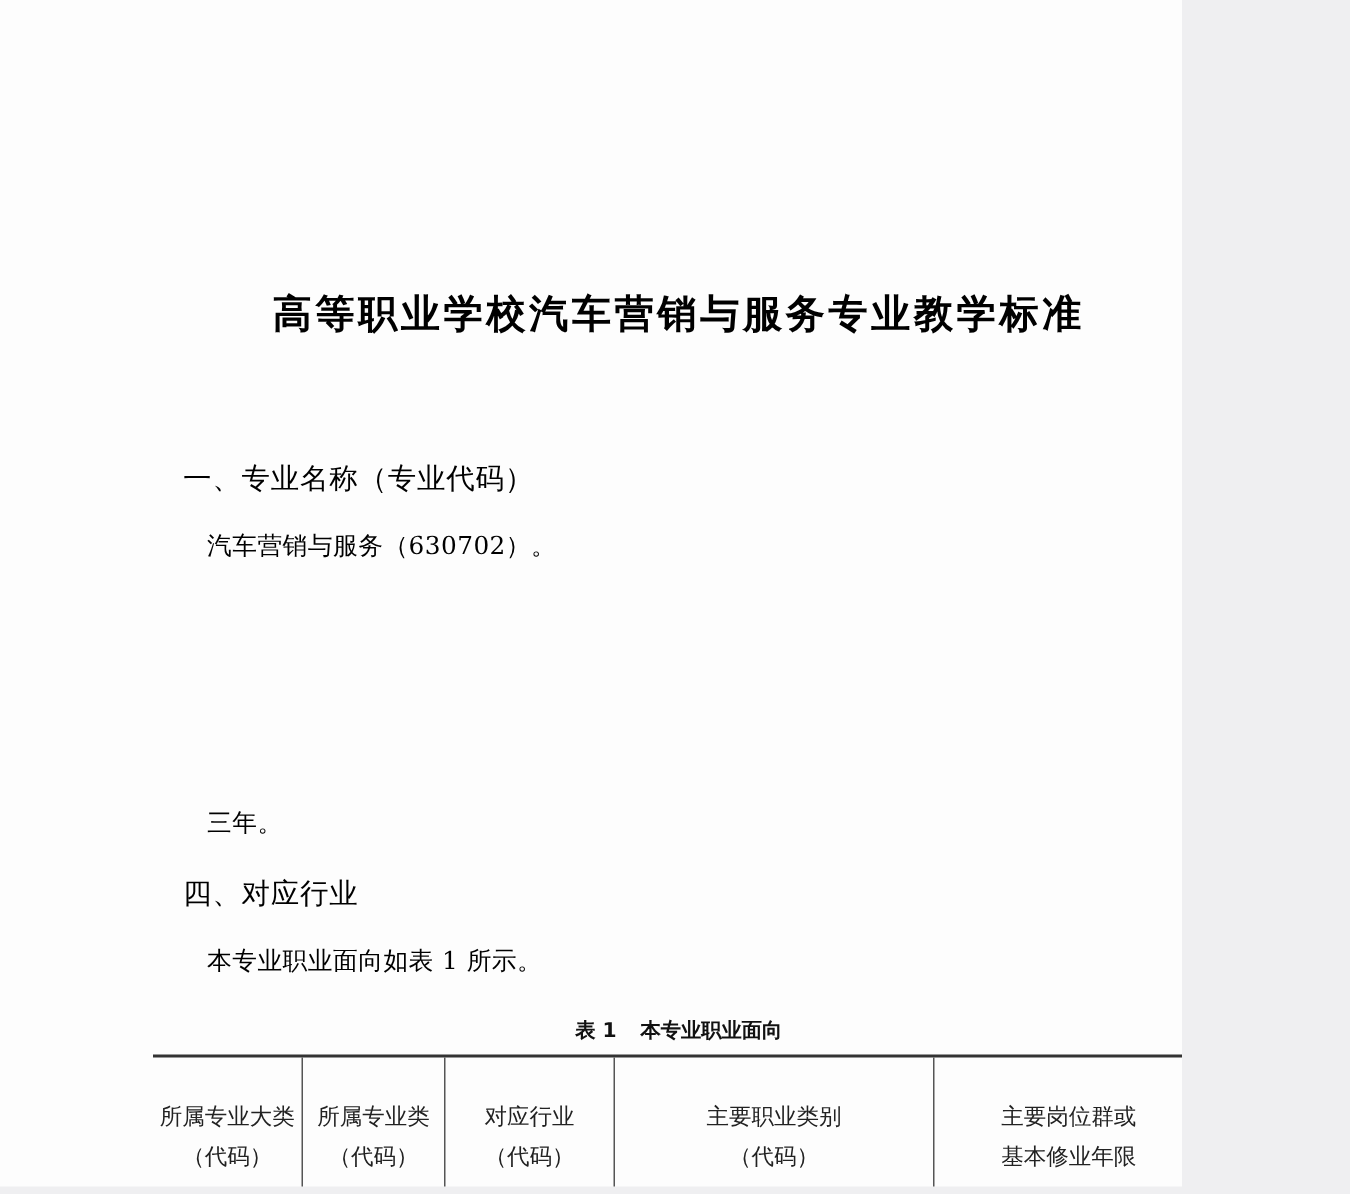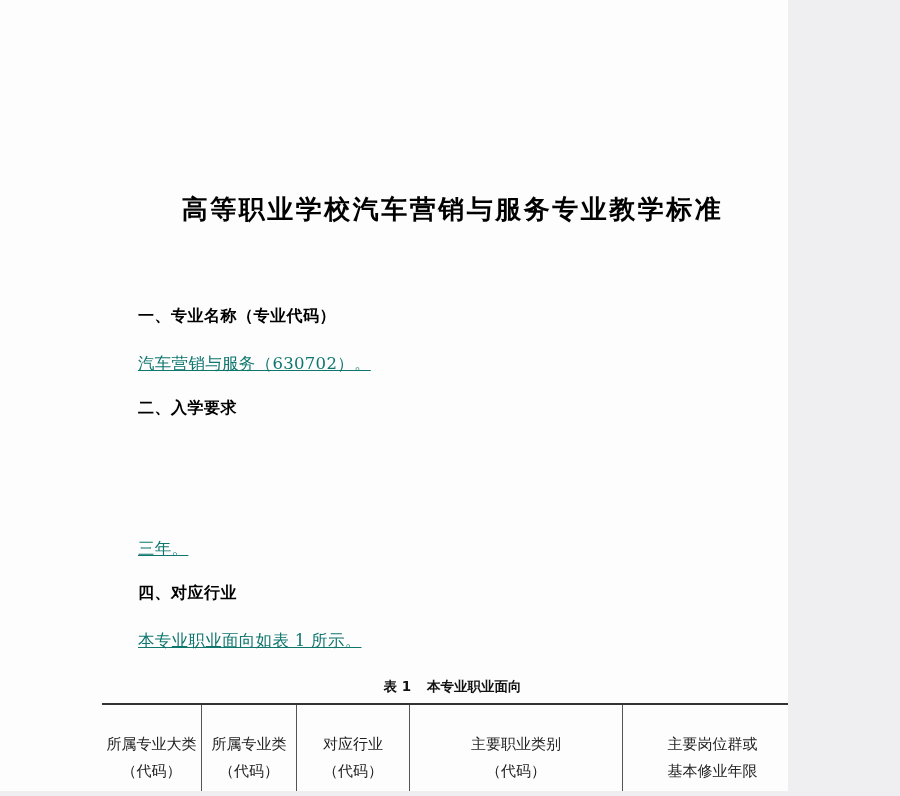--- a/index.html
+++ b/index.html
@@ -17,29 +17,28 @@
     overflow: hidden;
   }
   .doc-title {
     position: absolute; left: 0; width: 905px; top: 192px;
     text-align: center;
     font-family: "DejaVu Sans", "Liberation Sans", sans-serif;
     font-weight: bold; font-size: 26px; letter-spacing: 2.5px;
     color: #000;
   }
   .h {
-    position: absolute; left: 138px;
-    font-weight: bold; font-size: 16px; color: #000;
+    position: absolute; left: 122px;
+    font-weight: normal; font-size: 19px; color: #000;
     letter-spacing: 0.5px;
   }
   .p {
     position: absolute; left: 138px;
-    font-size: 16.5px; color: #0f766e;
+    font-size: 16.5px; color: #000000;
     letter-spacing: 0.3px;
-    text-decoration: underline;
   }
   .caption {
     position: absolute; left: 0; width: 905px; top: 678px;
     text-align: center;
     font-family: "DejaVu Sans", "Liberation Sans", sans-serif;
     font-weight: bold; font-size: 13.5px; color: #111;
   }
   .caption .sep { display: inline-block; width: 16px; }
   .table {
     position: absolute; left: 102px; top: 703px; width: 700px; height: 100px;
@@ -57,21 +56,20 @@
 </head>
 <body>
 
 <div class="page">
 
   <div class="doc-title">高等职业学校汽车营销与服务专业教学标准</div>
 
   <div class="h" style="top:306px">一、专业名称（专业代码）</div>
   <div class="p" style="top:353px">汽车营销与服务（630702）。</div>
 
-  <div class="h" style="top:398px">二、入学要求</div>
 
   <div class="p" style="top:538px">三年。</div>
 
   <div class="h" style="top:583px">四、对应行业</div>
   <div class="p" style="top:630px">本专业职业面向如表 1 所示。</div>
 
   <div class="caption">
     <span>表 1</span><span class="sep"></span><span>本专业职业面向</span>
   </div>
 

